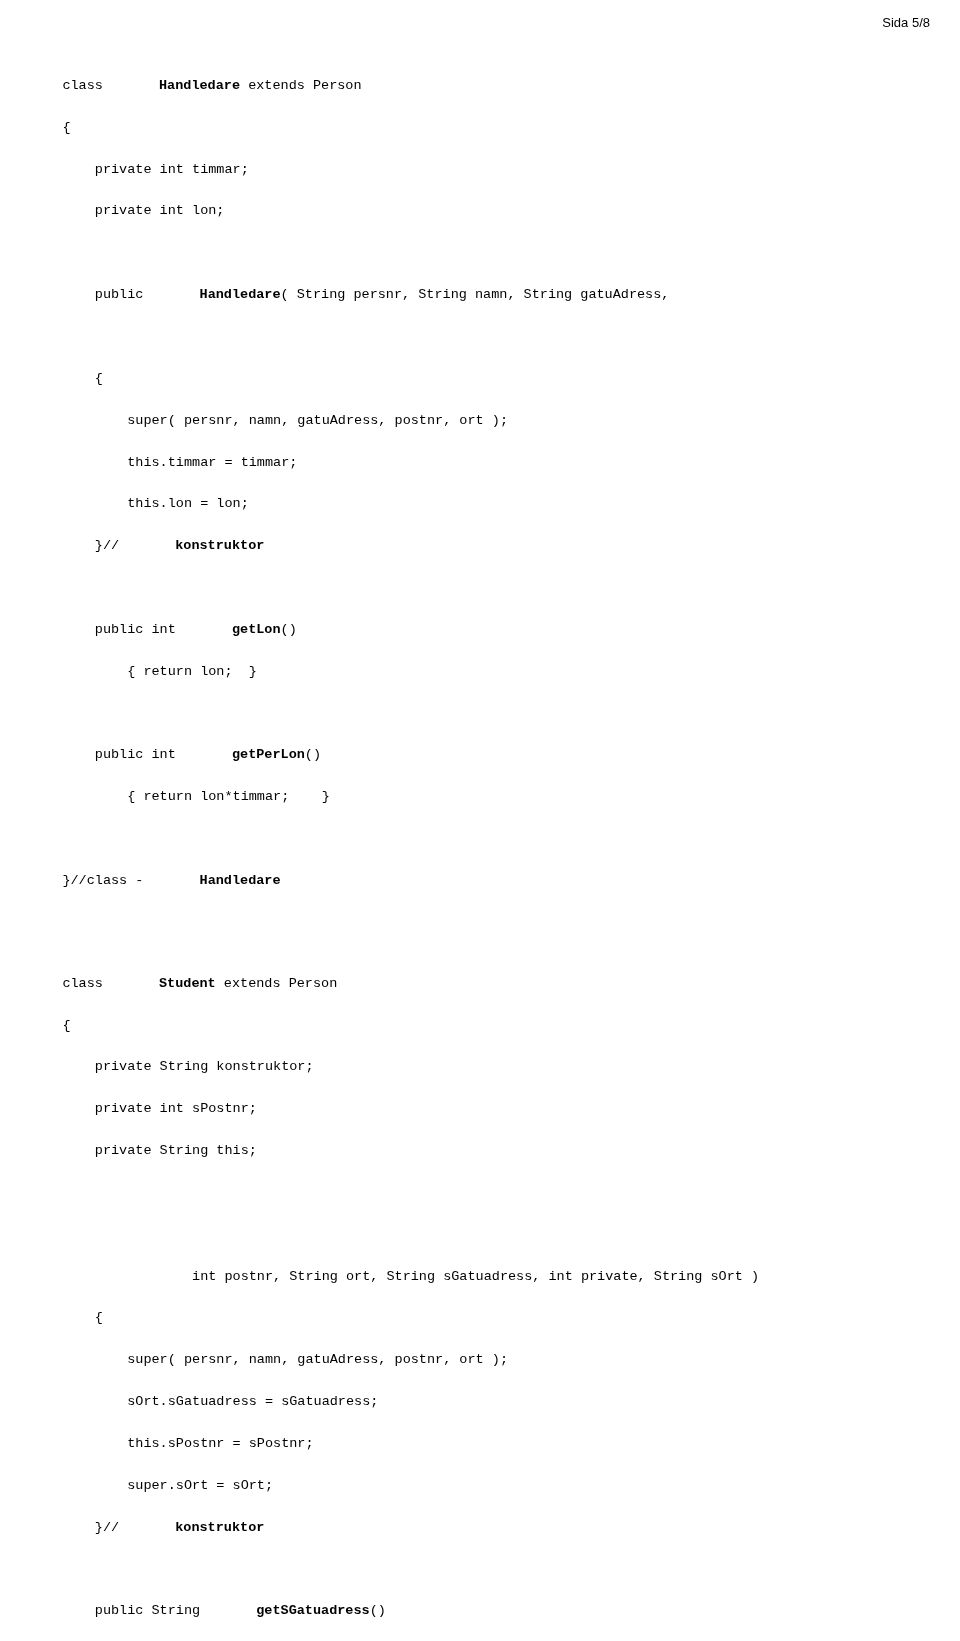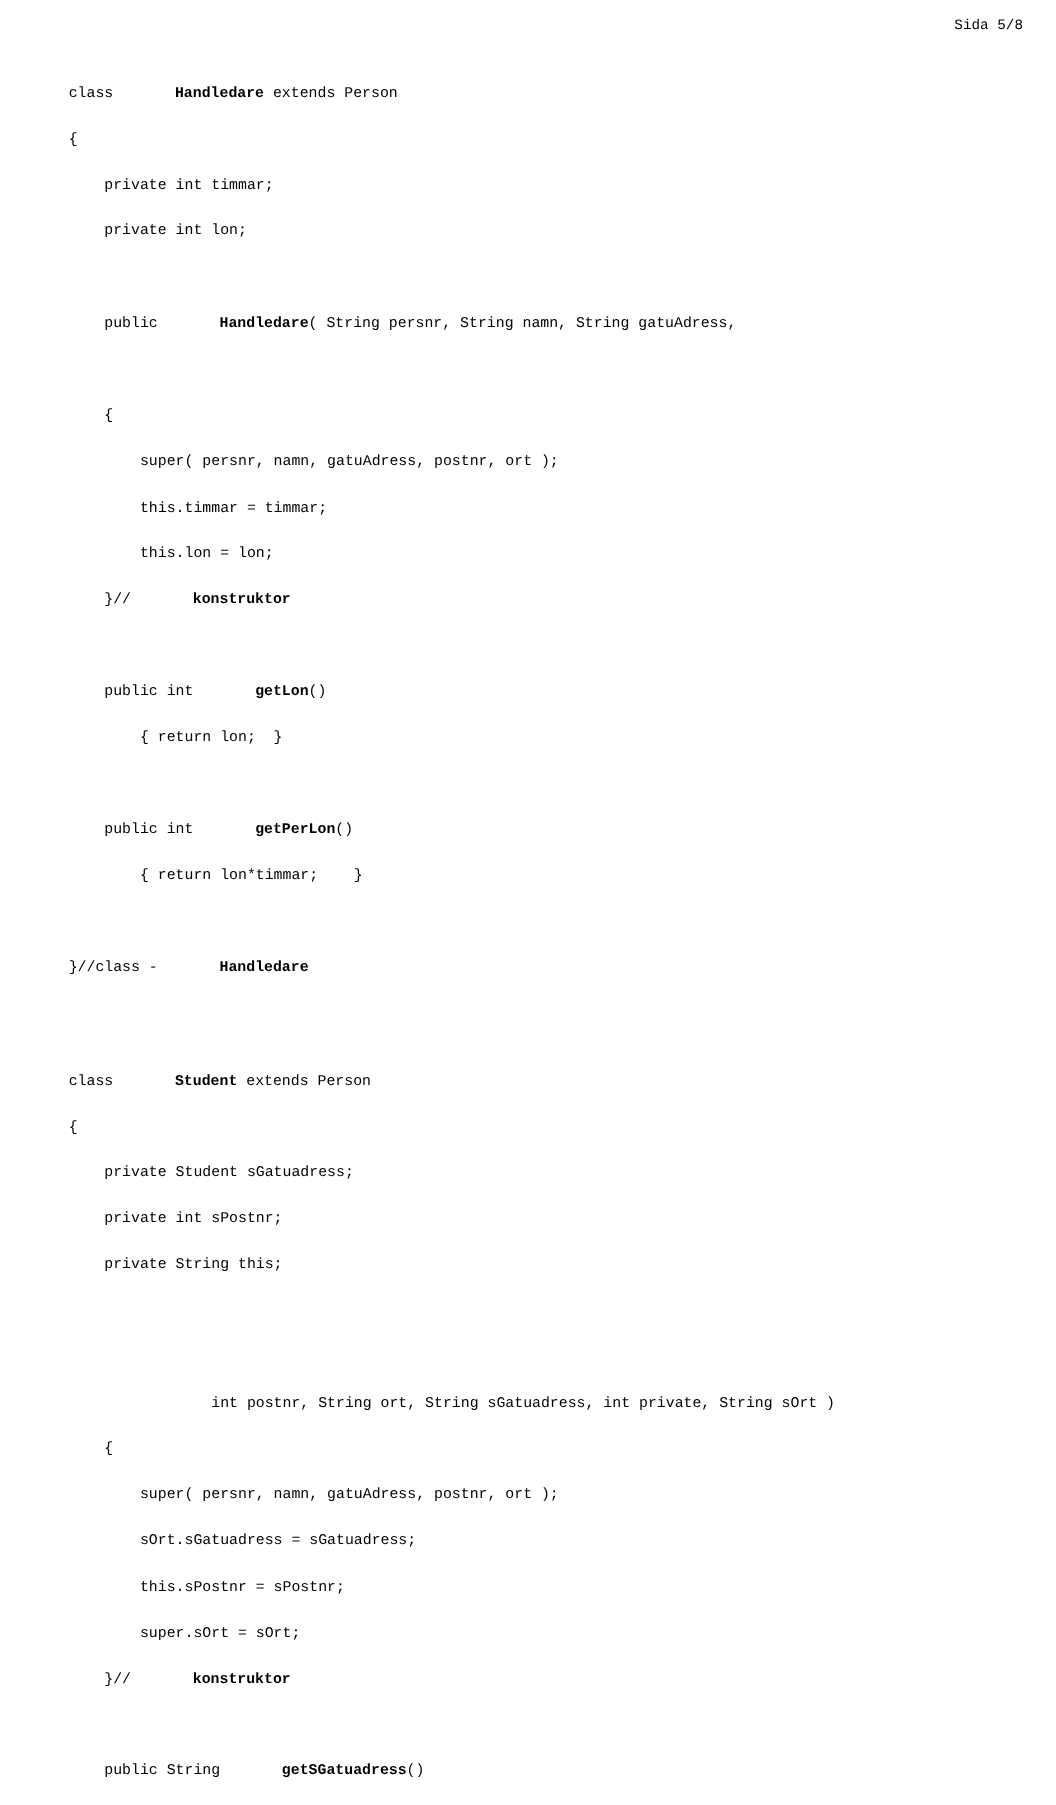--- a/index.html
+++ b/index.html
@@ -22,21 +22,21 @@
       width: 960px;
       min-height: 1641px;
       padding: 20px 30px 60px 30px;
       position: relative;
     }
 
     .page-number {
       position: absolute;
       top: 15px;
       right: 30px;
-      font-family: Liberation Mono, monospace;
+      font-family: Liberation Sans, sans-serif;
       font-size: 13px;
       color: #000;
     }
 
     .code-block {
       margin-top: 35px;
       line-height: 1.55;
       white-space: pre;
       font-family: 'Courier New', Courier, monospace;
       font-size: 13.5px;
@@ -73,21 +73,21 @@
     <br>
     <span>    public int <span class="bold">getPerLon</span>()</span><br>
     <span>        { return lon*timmar;    }</span><br>
     <br>
     <span>}//class - <span class="bold">Handledare</span></span>
   </div>
 
   <div class="code-block" style="margin-top: 40px;">
     <span>class <span class="bold">Student</span> extends Person</span><br>
     <span>{</span><br>
-    <span>    private Student sGatuadress;</span><br>
+    <span>    private String konstruktor;</span><br>
     <span>    private int sPostnr;</span><br>
     <span>    private String this;</span><br>
     <br>
     <br>
     <span>                int postnr, String ort, String sGatuadress, int private, String sOrt )</span><br>
     <span>    {</span><br>
     <span>        super( persnr, namn, gatuAdress, postnr, ort );</span><br>
     <span>        sOrt.sGatuadress = sGatuadress;</span><br>
     <span>        this.sPostnr = sPostnr;</span><br>
     <span>        super.sOrt = sOrt;</span><br>

